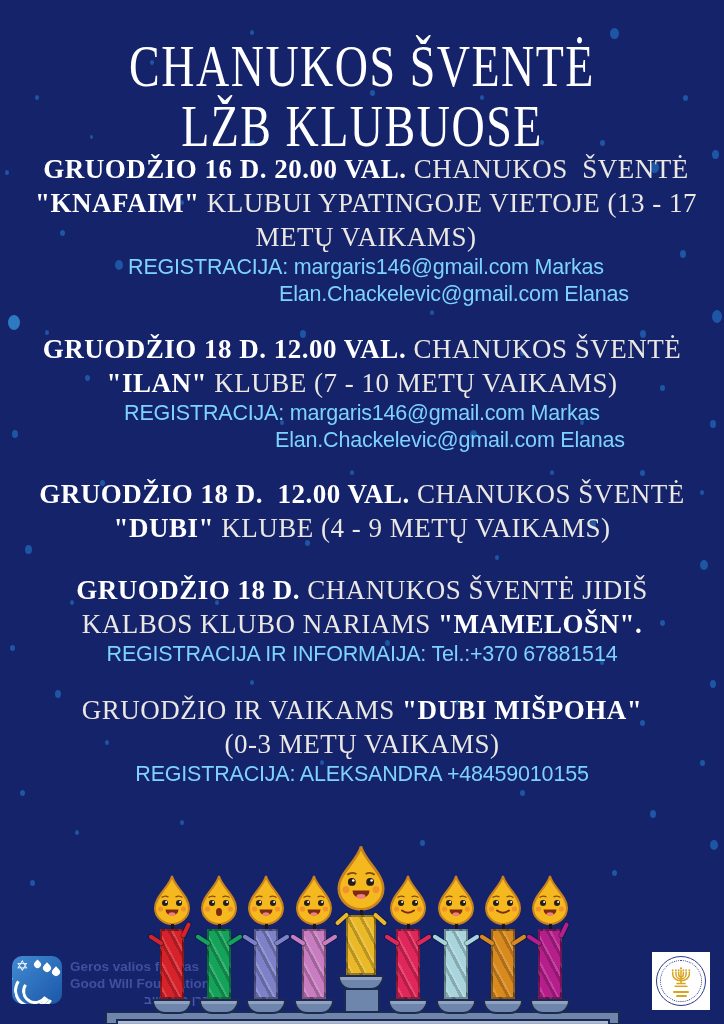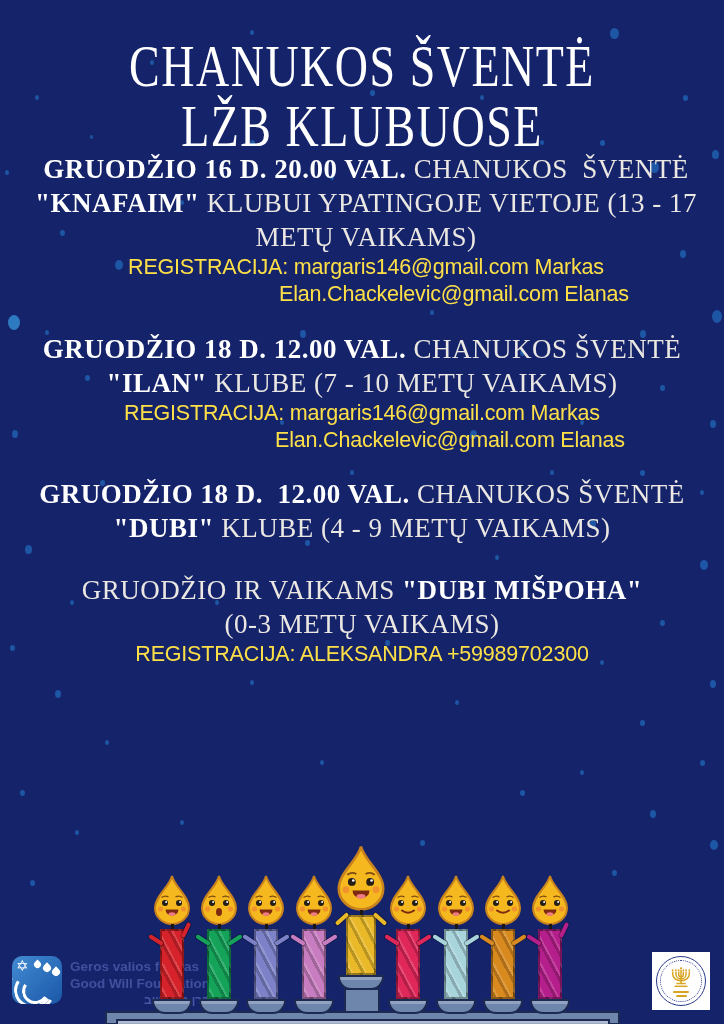--- a/index.html
+++ b/index.html
@@ -32,21 +32,21 @@
   .event:nth-child(5){margin-top:25px;}
   .h-line{
     font-size:27px;line-height:34px;letter-spacing:.5px;
     color:#ebe8e3;white-space:pre-wrap;
     padding:0 14px;
   }
   .h-line .bold{font-weight:700;color:#ffffff;}
   .reg-line{
     font-family:"Liberation Sans", sans-serif;
     font-size:21.5px;line-height:27px;
-    color:#fde047;letter-spacing:-.2px;
+    color:#7dd3fc;letter-spacing:-.2px;
     white-space:pre-wrap;
   }
   .reg-line.shift{transform:translateX(88px);}
 
   
   .gwf{position:absolute;left:12px;top:956px;z-index:2;display:flex;}
   .gwf-badge{
     position:relative;width:50px;height:48px;border-radius:10px;
     background:linear-gradient(135deg,#418bd2,#1b57a8);
     overflow:hidden;flex:0 0 auto;
@@ -191,23 +191,28 @@
         <div class="h-line"><span class="bold">GRUODŽIO 18 D. 12.00 VAL.</span><span class="reg"> CHANUKOS ŠVENTĖ</span></div>
         <div class="h-line"><span class="bold">"ILAN"</span><span class="reg"> KLUBE (7 - 10 METŲ VAIKAMS)</span></div>
         <div class="reg-line">REGISTRACIJA: margaris146@gmail.com Markas</div>
         <div class="reg-line shift">Elan.Chackelevic@gmail.com Elanas</div>
       </div>
       <div class="event">
         <div class="h-line"><span class="bold">GRUODŽIO 18 D.  12.00 VAL.</span><span class="reg"> CHANUKOS ŠVENTĖ</span></div>
         <div class="h-line"><span class="bold">"DUBI"</span><span class="reg"> KLUBE (4 - 9 METŲ VAIKAMS)</span></div>
       </div>
       <div class="event">
+        <div class="h-line"><span class="bold">GRUODŽIO 18 D.</span><span class="reg"> CHANUKOS ŠVENTĖ JIDIŠ</span></div>
+        <div class="h-line"><span class="reg">KALBOS KLUBO NARIAMS </span><span class="bold">"MAMELOŠN".</span></div>
+        <div class="reg-line">REGISTRACIJA IR INFORMAIJA: Tel.:+370 67881514</div>
+      </div>
+      <div class="event">
         <div class="h-line"><span class="reg">GRUODŽIO IR VAIKAMS </span><span class="bold">"DUBI MIŠPOHA"</span></div>
         <div class="h-line"><span class="reg">(0-3 METŲ VAIKAMS)</span></div>
-        <div class="reg-line">REGISTRACIJA: ALEKSANDRA +59989702300</div>
+        <div class="reg-line">REGISTRACIJA: ALEKSANDRA +48459010155</div>
       </div>
     </div>
 
   <div class="gwf">
     <div class="gwf-badge">
       <span class="gwf-star">✡</span>
       <span class="gwf-flame" style="left:22px;top:5px;width:7px;height:7px;"></span>
       <span class="gwf-flame" style="left:31px;top:8px;width:8px;height:8px;"></span>
       <span class="gwf-flame" style="left:40px;top:12px;width:8px;height:8px;"></span>
       <span class="gwf-sw" style="left:-6px;top:10px;width:44px;height:40px;transform:rotate(-12deg);"></span>

